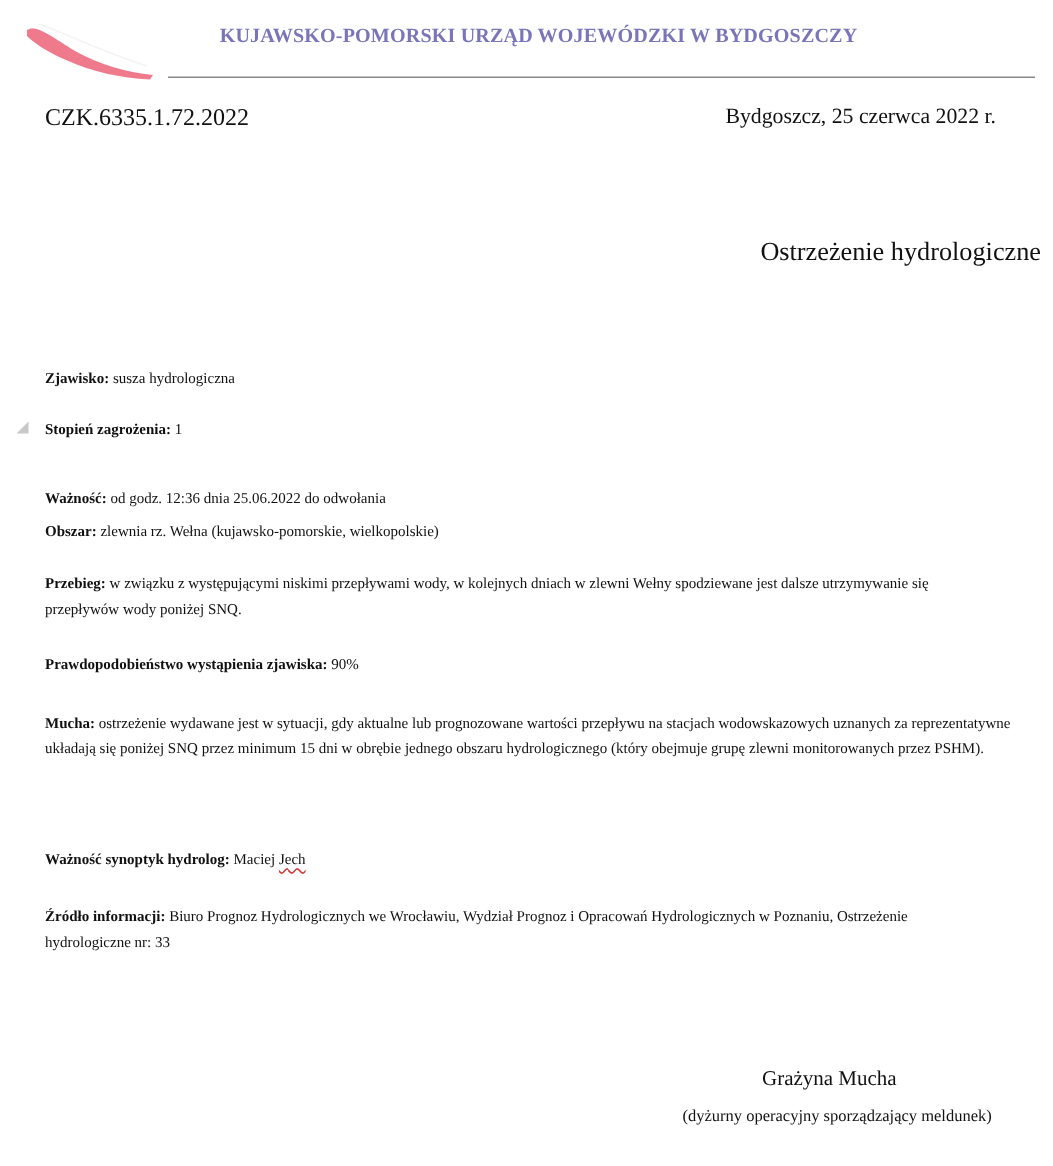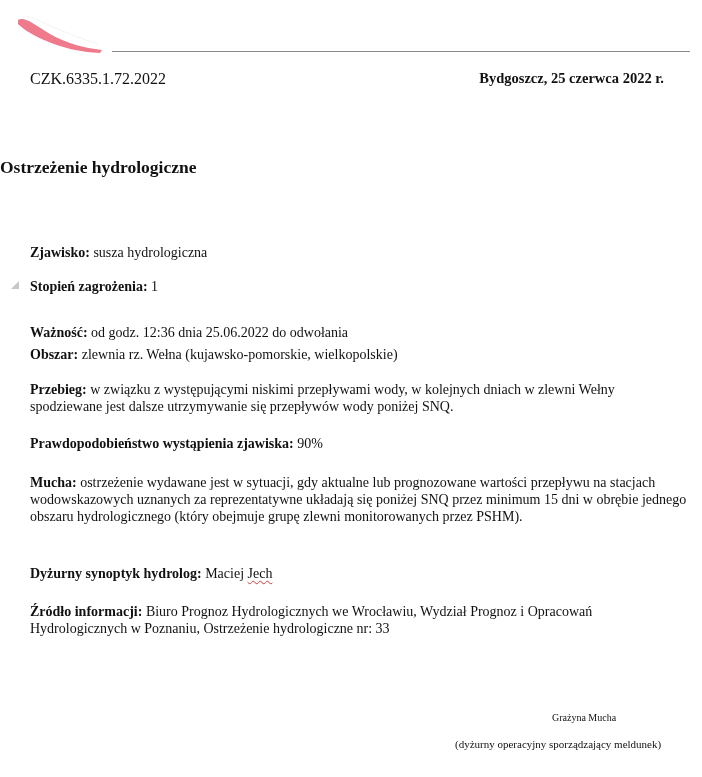--- a/index.html
+++ b/index.html
@@ -17,52 +17,53 @@
     line-height: 15px; color: #7a74b8; letter-spacing: 0.1px;
   }
   .header-line {
     position: absolute; left: 112px; top: 51px; width: 578px; height: 1px;
     background: #8a8a8a;
   }
   .ref-no {
     position: absolute; left: 30px; top: 70px; font-size: 16px;
   }
   .place-date {
-    position: absolute; right: 38px; top: 70px; font-size: 14.5px; font-weight: bold;
+    position: absolute; right: 38px; top: 70px; font-size: 14.5px;
   }
   .doc-title {
     position: absolute; left: 0; width: 694px; top: 157px;
-    text-align: left; font-weight: bold; font-size: 17.5px;
+    text-align: right; font-weight: normal; font-size: 17.5px;
   }
   .field {
-    position: absolute; left: 30px; width: 650px; font-size: 14px;
+    position: absolute; left: 30px; width: 650px; font-size: 10px;
     line-height: 17px;
   }
   .field b { font-weight: bold; }
   .spell { text-decoration: underline wavy #d23b3b; text-decoration-thickness: 1px; text-underline-offset: 2px; }
   .para-marker {
     position: absolute; left: 11px; top: 281px; width: 0; height: 0;
     border-left: 8px solid transparent; border-bottom: 8px solid #c8c8c8;
   }
   .signer {
-    position: absolute; left: 508px; top: 712px; font-size: 10px; margin-left: 44px;
+    position: absolute; left: 508px; top: 712px; font-size: 14px;
   }
   .signer-role {
     position: absolute; left: 455px; top: 738px; font-size: 11px; text-align: center;
   }
 </style>
 </head>
 <body>
 
 <svg class="logo" viewBox="0 0 92 46">
   <path d="M4 10 C 10 6, 20 14, 36 24 C 52 33, 70 38, 88 40 L 86 43 C 66 42, 48 38, 30 30 C 16 24, 8 18, 4 14 Z" fill="#ee7a8c"></path>
   <path d="M12 6 C 30 12, 52 24, 84 34" stroke="#f4f4f4" stroke-width="1" fill="none"></path>
 </svg>
 
 <div class="header-org">
+  <div>KUJAWSKO-POMORSKI URZĄD WOJEWÓDZKI W BYDGOSZCZY</div>
 </div>
 <div class="header-line"></div>
 
 <div class="ref-no">CZK.6335.1.72.2022</div>
 <div class="place-date">Bydgoszcz, 25 czerwca 2022 r.</div>
 
 <div class="doc-title">Ostrzeżenie hydrologiczne</div>
 
 <div class="field" style="top:244px">
   <b>Zjawisko:</b>
@@ -94,21 +95,21 @@
   <b>Prawdopodobieństwo wystąpienia zjawiska:</b>
   <span>90%</span>
 </div>
 
 <div class="field" style="top:474px; width:668px">
   <b>Mucha:</b>
   <span>ostrzeżenie wydawane jest w sytuacji, gdy aktualne lub prognozowane wartości przepływu na stacjach wodowskazowych uznanych za reprezentatywne układają się poniżej SNQ przez minimum 15 dni w obrębie jednego obszaru hydrologicznego (który obejmuje grupę zlewni monitorowanych przez PSHM).</span>
 </div>
 
 <div class="field" style="top:565px">
-  <b>Dyżurny synoptyk hydrolog:</b>
+  <b>Ważność synoptyk hydrolog:</b>
   <span>Maciej</span>
   <span class="spell">Jech</span>
 </div>
 
 <div class="field" style="top:603px; width:600px">
   <b>Źródło informacji:</b>
   <span>Biuro Prognoz Hydrologicznych we Wrocławiu, Wydział Prognoz i Opracowań Hydrologicznych w Poznaniu, Ostrzeżenie hydrologiczne nr: 33</span>
 </div>
 
 <div class="signer">Grażyna Mucha</div>

